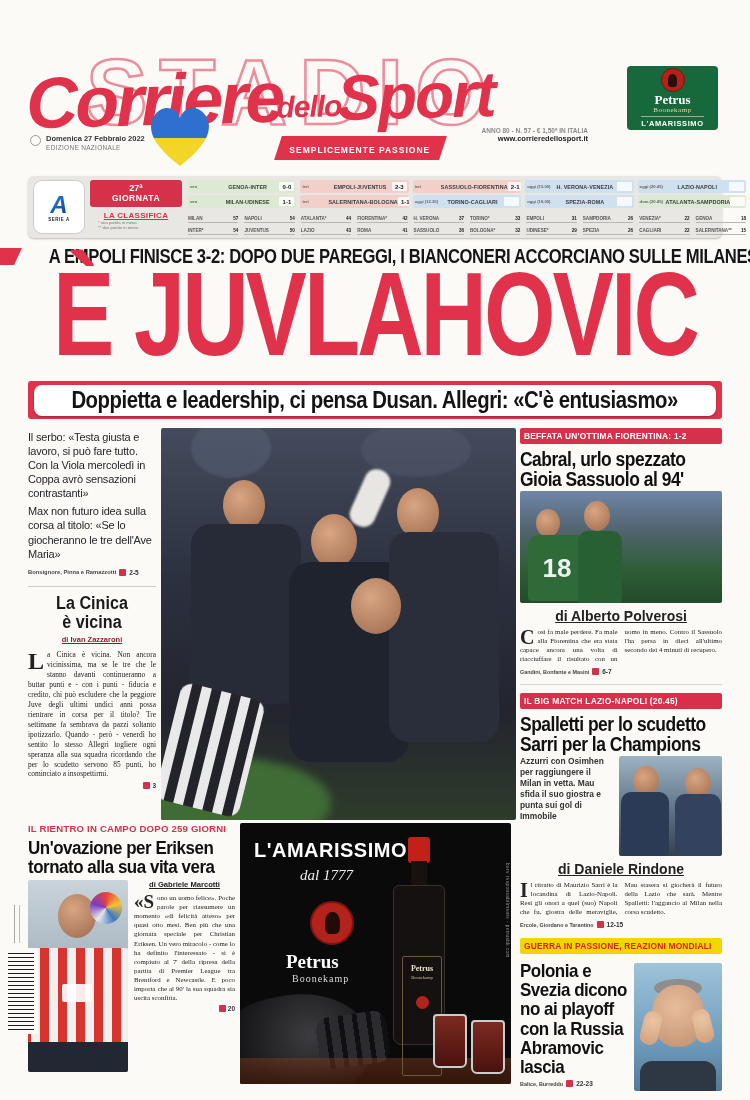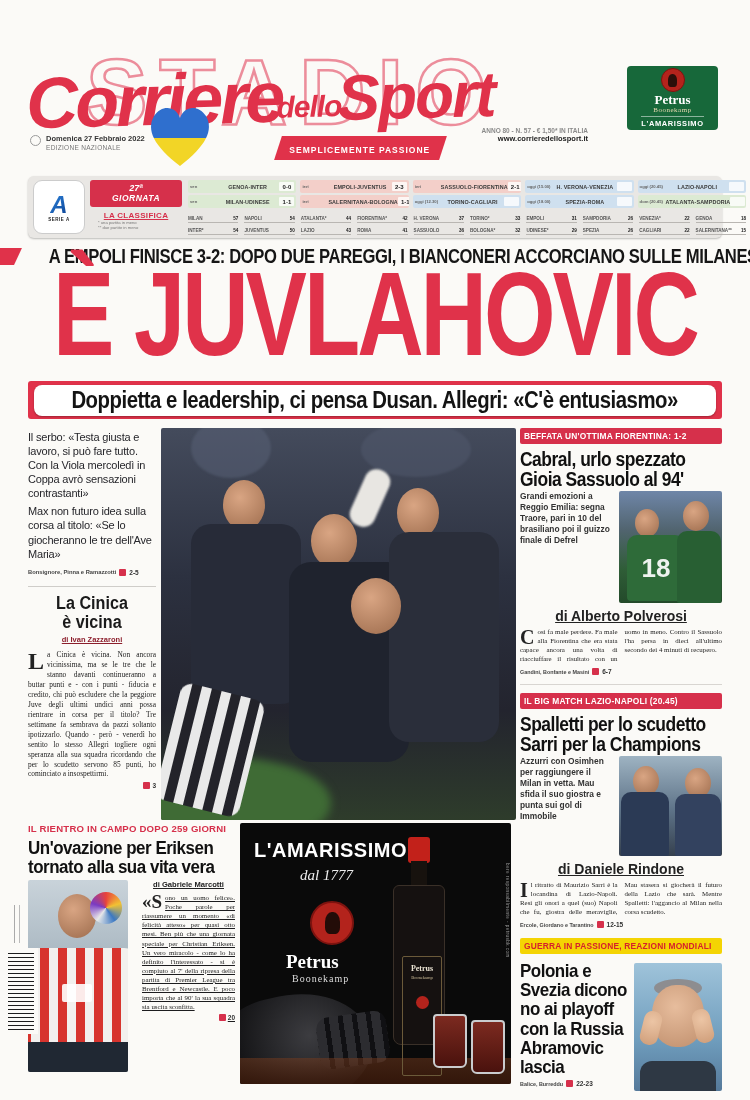--- a/index.html
+++ b/index.html
@@ -43,21 +43,21 @@
              border-radius:6px; box-shadow:0 1px 2px rgba(0,0,0,.25); z-index:2; }
   .serie-tile{ position:absolute; left:5px; top:4px; width:52px; height:54px; background:#fff;
                border-radius:9px; border:1px solid #ccc; display:flex; flex-direction:column;
                align-items:center; justify-content:center; }
   .serie-a-mark{ font-size:24px; font-weight:800; font-style:italic; color:#1a63c4;
                  background:linear-gradient(135deg,#2e86e0,#0a3f8f); -webkit-background-clip:text;
                  background-clip:text; -webkit-text-fill-color:transparent; line-height:1; }
   .serie-a-word{ font-size:4.5px; font-weight:800; color:#222; letter-spacing:.5px; }
   .giornata-box{ position:absolute; left:62px; top:4px; width:92px; height:27px; background:#d6304b;
                  border-radius:3px; color:#fff; display:flex; flex-direction:column; align-items:center;
-                 justify-content:center; line-height:1.05;font-style:italic; }
+                 justify-content:center; line-height:1.05; }
   .giornata-box .g1{ font-size:9px; font-weight:800; }
   .giornata-box .g2{ font-size:8.5px; font-weight:800; letter-spacing:.5px; }
   .classifica-lbl{ position:absolute; left:62px; top:35px; width:92px; text-align:center; }
   .classifica-lbl .cl{ color:#d6304b; font-size:8px; font-weight:800; text-decoration:underline; letter-spacing:.3px;}
   .classifica-lbl .lg{ font-size:4.2px; color:#777; line-height:1.25; text-align:left; padding-left:8px;}
   .fixgrid{ position:absolute; left:160px; top:4px; width:558px; height:28px; display:grid;
             grid-auto-flow:column; grid-template-rows:repeat(2,1fr); grid-template-columns:repeat(5,1fr);
             gap:2px 4px; }
   .fx{ display:flex; align-items:center; border-radius:2px; padding:0 2px; overflow:hidden; }
   .fx .d{ font-size:4.2px; font-weight:700; color:#666; width:26px; flex:none; }
@@ -139,21 +139,21 @@
              border-radius:10px 10px 4px 4px; display:flex; align-items:center; justify-content:center; }
   .jersey18 span{ color:#fff; font-size:26px; font-weight:800; opacity:.92; }
   .head{ position:absolute; border-radius:50%; background:radial-gradient(circle at 40% 35%,#d9a583,#9c6b4c); }
   .navy{ position:absolute; background:#2b3a55; border-radius:10px 10px 2px 2px; }
 
   
   .eriksen{ position:absolute; left:28px; top:823px; width:207px; }
   .ek-kicker{ color:#d6304b; font-size:9.6px; font-weight:800; letter-spacing:.2px; white-space:nowrap; }
   .ek-head{ font-size:17.5px; font-weight:800; color:#111; line-height:1; letter-spacing:-.5px;
             transform:scale(.97,1.07); transform-origin:0 0; margin:5px 0 6px; white-space:nowrap; }
-  .ek-row{ display:flex; gap:14px;text-decoration:underline; }
+  .ek-row{ display:flex; gap:6px; }
   .photo-eriksen{ width:100px; height:192px; flex:none; border-radius:2px; overflow:hidden; position:relative;
                   background:linear-gradient(180deg,#c9d3da 0%,#aab8c2 40%,#8d9aa5 100%); }
   .ek-shirt{ position:absolute; left:-6px; bottom:28px; width:116px; height:96px;
              background:repeating-linear-gradient(90deg,#d7342e 0 9px,#f2f0ee 9px 18px); border-radius:14px 14px 0 0; }
   .ek-shorts{ position:absolute; left:0; bottom:0; width:100%; height:30px; background:#202833; }
   .ek-patch{ position:absolute; left:34px; bottom:70px; width:30px; height:18px; background:#fff;
              border-radius:2px; opacity:.9; }
   .ball{ position:absolute; right:6px; top:12px; width:32px; height:32px; border-radius:50%;
          background:conic-gradient(#e8423c,#f2c233,#3b78c2,#e8e8e8,#7a3bc2,#e8423c); }
   .ek-body{ flex:1; font-family:"Liberation Serif",serif; font-size:6.9px; line-height:1.32;
@@ -473,21 +473,20 @@
   </div>
 
   <div class="rightcol">
 
     <div class="rc-banner">BEFFATA UN'OTTIMA FIORENTINA: 1-2</div>
     <div class="rc-head">
       <div>Cabral, urlo spezzato</div>
       <div>Gioia Sassuolo al 94'</div>
     </div>
     <div class="rc-row">
-      <div class="rc-lead">Grandi emozioni a Reggio Emilia: segna Traore, pari in 10 del brasiliano poi il guizzo finale di Defrel</div>
       <div class="rc-photo photo-sassuolo">
         <div class="head" style="left:16px;top:18px;width:24px;height:28px"></div>
         <div class="head" style="left:64px;top:10px;width:26px;height:30px"></div>
         <div class="jersey18">
             <span>18</span>
           </div>
         <div class="navy" style="left:58px;top:40px;width:44px;height:72px;background:#285f33"></div>
       </div>
     </div>
     <div class="rc-byline">di Alberto Polverosi</div>

